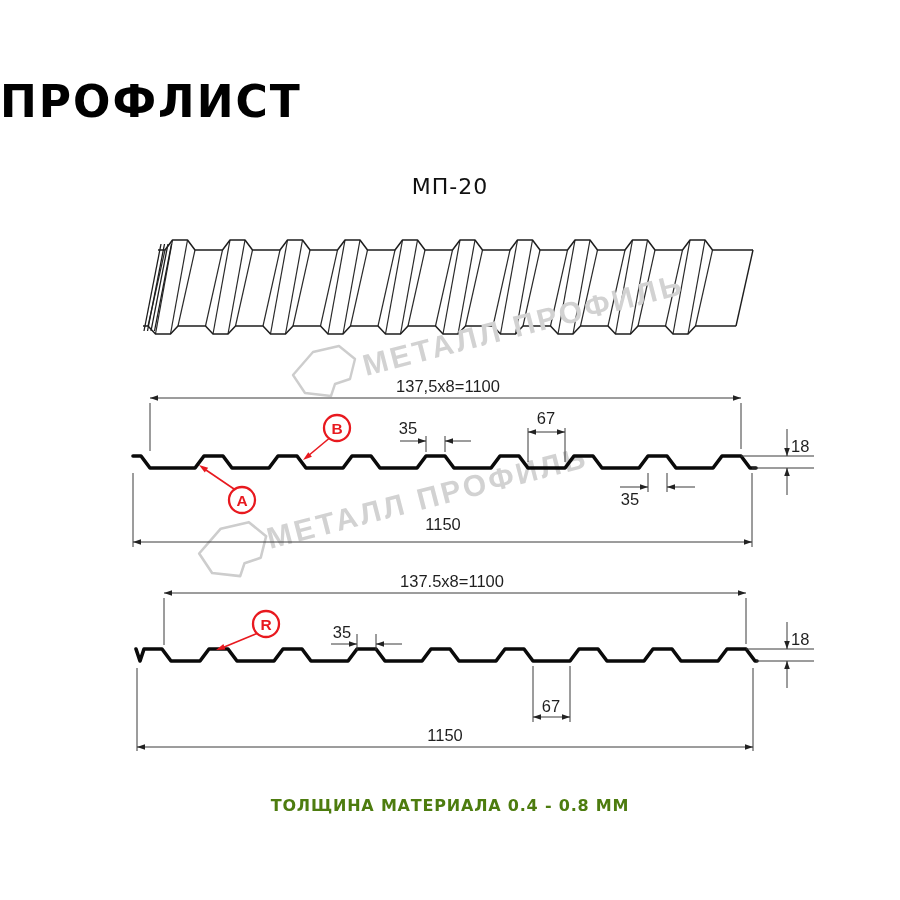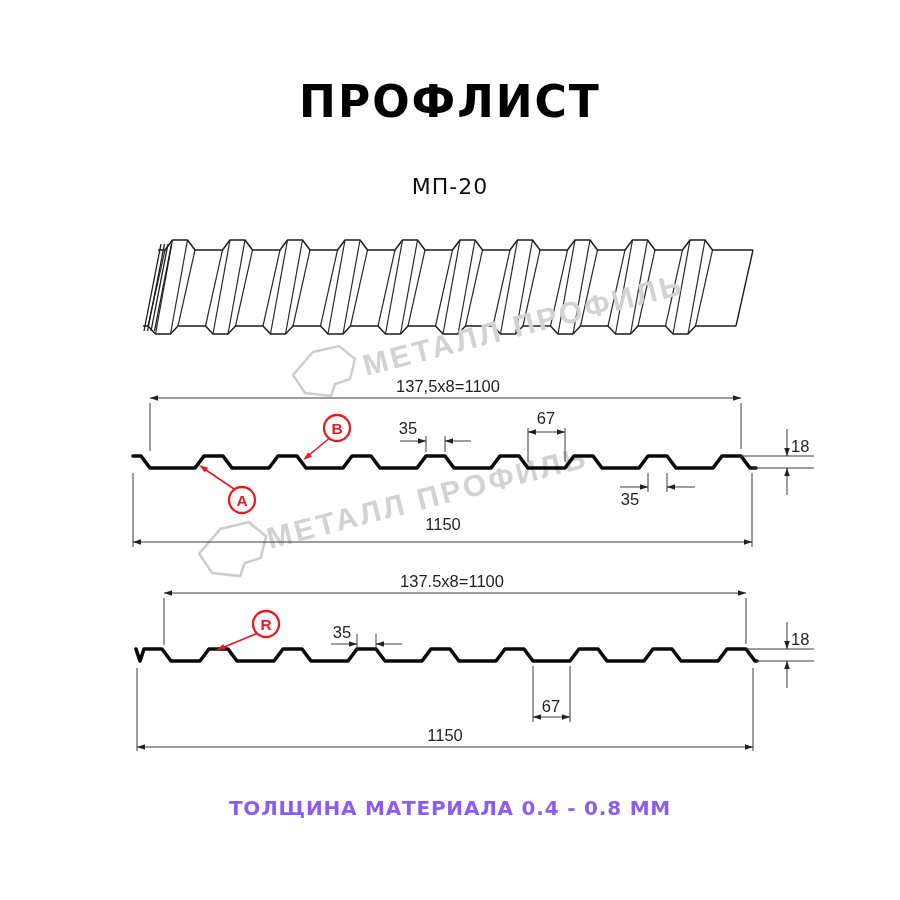--- a/index.html
+++ b/index.html
@@ -1,26 +1,26 @@
 <!DOCTYPE html>
 <html><head>
 <meta charset="utf-8">
 <style>
   html,body{margin:0;padding:0;background:#fff;}
   #page{position:relative;width:900px;height:900px;background:#fff;overflow:hidden;
         font-family:"Liberation Sans",sans-serif;}
-  .title{position:absolute;top:76px;left:0;width:100%;text-align:center;
+  .title{position:absolute;top:76px;left:0;width:100%;
          font-family:"DejaVu Sans",sans-serif;font-weight:800;font-size:44px;
          letter-spacing:2px;color:#000;}
   .subtitle{position:absolute;top:129px;left:0;width:100%;text-align:center;
          font-family:"DejaVu Sans",sans-serif;font-weight:500;font-size:22px;
          letter-spacing:1px;color:#111;margin-top:45px;}
   .footer{position:absolute;top:796px;left:0;width:100%;text-align:center;
-         font-family:"DejaVu Sans",sans-serif;font-weight:600;font-size:20px;
-         letter-spacing:0.8px;color:#8b5cf6;}
+         font-family:"DejaVu Sans",sans-serif;font-weight:600;font-size:16px;
+         letter-spacing:0.8px;color:#4d7c0f;}
   svg{position:absolute;top:0;left:0;}
   .dim{font-family:"Liberation Sans",sans-serif;font-size:16.5px;fill:#1f1f1f;text-anchor:middle;}
   .dim.start{text-anchor:start;}
   .marker{font-family:"Liberation Sans",sans-serif;font-size:15.5px;font-weight:bold;
           fill:#e8191f;text-anchor:middle;}
   .wmtext{font-family:"Liberation Sans",sans-serif;font-weight:bold;font-size:30px;
           fill:#d2d2d2;letter-spacing:3px;}
   .wmlogo{stroke:#cdcdcd;stroke-width:2.4;fill:none;stroke-linejoin:round;}
   .redline{stroke:#e8191f;stroke-width:1.6;}
   .redcircle{stroke:#e8191f;stroke-width:2.3;fill:none;}

